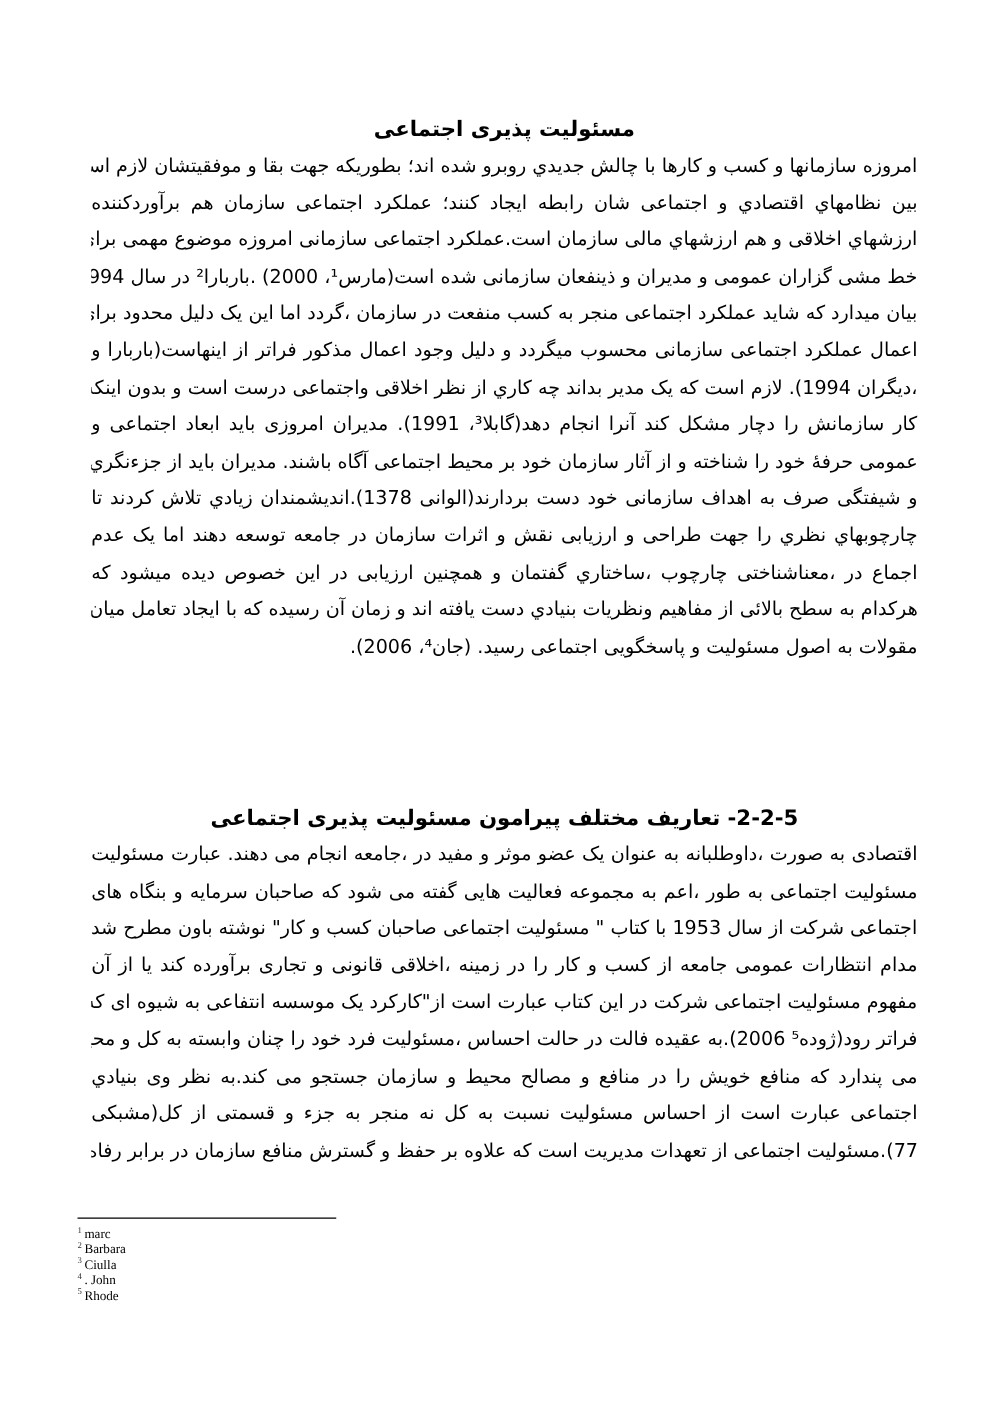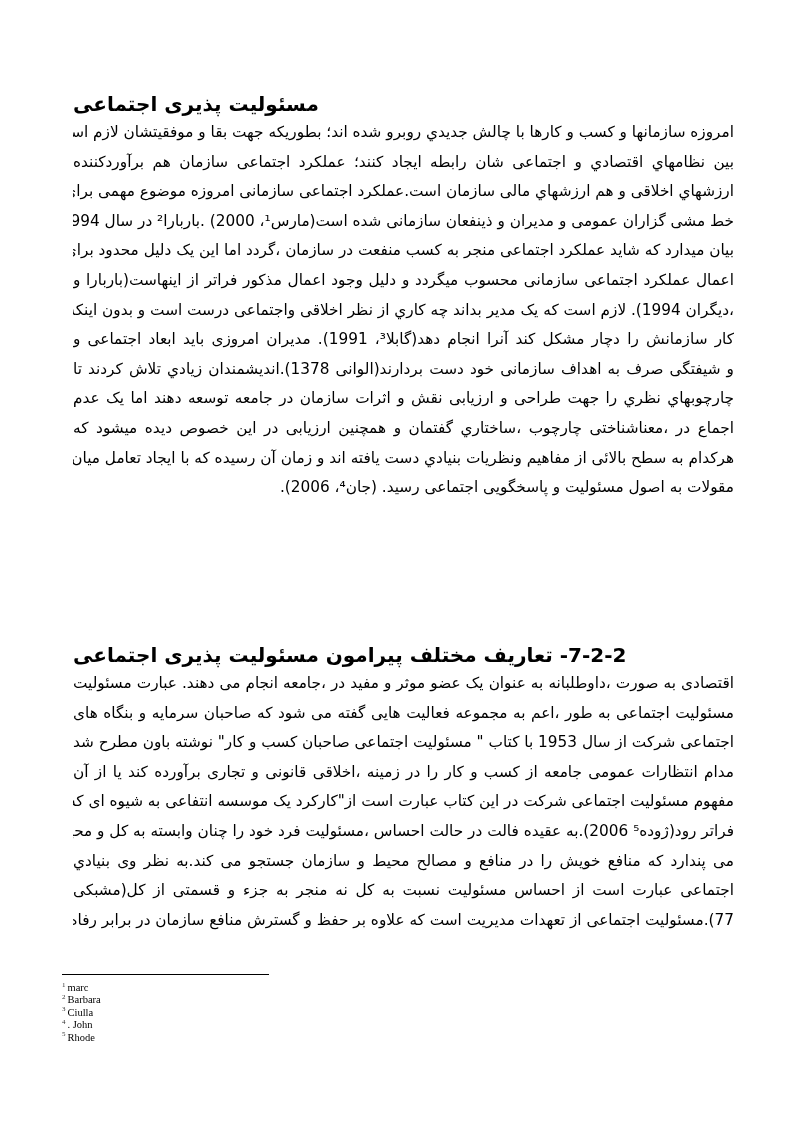--- a/index.html
+++ b/index.html
@@ -5,21 +5,21 @@
   html, body { margin: 0; padding: 0; background: #ffffff; }
   body { width: 794px; height: 1123px; position: relative; overflow: hidden; }
   .page {
     position: absolute; left: 0; top: 0; width: 794px; height: 1123px; background: #fff;
   }
   .content {
     position: absolute; left: 73px; width: 661px; direction: rtl;
     font-family: "DejaVu Sans", sans-serif; color: #000;
   }
   .heading {
-    font-weight: bold; font-size: 20px; line-height: 20px; text-align: left; margin: 0;
+    font-weight: bold; font-size: 17px; line-height: 20px; text-align: center; margin: 0;
   }
   .para {
     font-size: 15.3px; line-height: 29.6px; text-align: justify; text-align-last: right; margin: 0;
   }
   .line { display: block; text-align: justify; text-align-last: justify; white-space: nowrap; overflow: hidden; }
   .line.last { text-align-last: right; }
   sup { font-size: 9px; line-height: 0; vertical-align: super; }
   .sec1-title { top: 94px; }
   .sec1-body { top: 118px; }
   .sec2-title { top: 645px; }
@@ -43,28 +43,29 @@
 
   <div class="content para sec1-body">
     <span class="line">امروزه سازمانها و کسب و کارها با چالش جديدي روبرو شده اند؛ بطوریکه جهت بقا و موفقیتشان لازم است</span>
     <span class="line">بين نظامهاي اقتصادي و اجتماعی شان رابطه ایجاد کنند؛ عملکرد اجتماعی سازمان هم برآوردکننده</span>
     <span class="line">ارزشهاي اخلاقی و هم ارزشهاي مالی سازمان است.عملکرد اجتماعی سازمانی امروزه موضوع مهمی براي</span>
     <span class="line">خط مشی گزاران عمومی و مدیران و ذینفعان سازمانی شده است(مارس¹، 2000) .باربارا² در سال 1994</span>
     <span class="line">بیان میدارد که شاید عملکرد اجتماعی منجر به کسب منفعت در سازمان ،گردد اما این یک دلیل محدود براي</span>
     <span class="line">اعمال عملکرد اجتماعی سازمانی محسوب میگردد و دلیل وجود اعمال مذکور فراتر از اینهاست(باربارا و</span>
     <span class="line">،دیگران 1994). لازم است که یک مدیر بداند چه کاري از نظر اخلاقی واجتماعی درست است و بدون اینکه</span>
     <span class="line">کار سازمانش را دچار مشکل کند آنرا انجام دهد(گابلا³، 1991). مدیران امروزی باید ابعاد اجتماعی و</span>
+    <span class="line">عمومی حرفۀ خود را شناخته و از آثار سازمان خود بر محیط اجتماعی آگاه باشند. مدیران باید از جزءنگري</span>
     <span class="line">و شیفتگی صرف به اهداف سازمانی خود دست بردارند(الوانی 1378).اندیشمندان زیادي تلاش کردند تا</span>
     <span class="line">چارچوبهاي نظري را جهت طراحی و ارزیابی نقش و اثرات سازمان در جامعه توسعه دهند اما یک عدم</span>
     <span class="line">اجماع در ،معناشناختی چارچوب ،ساختاري گفتمان و همچنین ارزیابی در این خصوص دیده میشود که</span>
     <span class="line">هرکدام به سطح بالائی از مفاهیم ونظریات بنیادي دست یافته اند و زمان آن رسیده که با ایجاد تعامل میان این</span>
     <span class="line last">مقولات به اصول مسئولیت و پاسخگویی اجتماعی رسید. (جان⁴، 2006).</span>
   </div>
 
-  <h2 class="content heading sec2-title">7-2-2- تعاریف مختلف پیرامون مسئولیت پذیری اجتماعی</h2>
+  <h2 class="content heading sec2-title">2-2-5- تعاریف مختلف پیرامون مسئولیت پذیری اجتماعی</h2>
 
   <div class="content para sec2-body">
     <span class="line">اقتصادی به صورت ،داوطلبانه به عنوان یک عضو موثر و مفید در ،جامعه انجام می دهند. عبارت مسئولیت</span>
     <span class="line">مسئولیت اجتماعی به طور ،اعم به مجموعه فعالیت هایی گفته می شود که صاحبان سرمایه و بنگاه های</span>
     <span class="line">اجتماعی شرکت از سال 1953 با کتاب " مسئولیت اجتماعی صاحبان کسب و کار" نوشته باون مطرح شد.</span>
     <span class="line">مدام انتظارات عمومی جامعه از کسب و کار را در زمینه ،اخلاقی قانونی و تجاری برآورده کند یا از آن</span>
     <span class="line">مفهوم مسئولیت اجتماعی شرکت در این کتاب عبارت است از"کارکرد یک موسسه انتفاعی به شیوه ای که</span>
     <span class="line">فراتر رود(ژوده⁵ 2006).به عقیده فالت در حالت احساس ،مسئولیت فرد خود را چنان وابسته به کل و محیط</span>
     <span class="line">می پندارد که منافع خویش را در منافع و مصالح محیط و سازمان جستجو می کند.به نظر وی بنیادي</span>
     <span class="line">اجتماعی عبارت است از احساس مسئولیت نسبت به کل نه منجر به جزء و قسمتی از کل(مشبکی</span>

